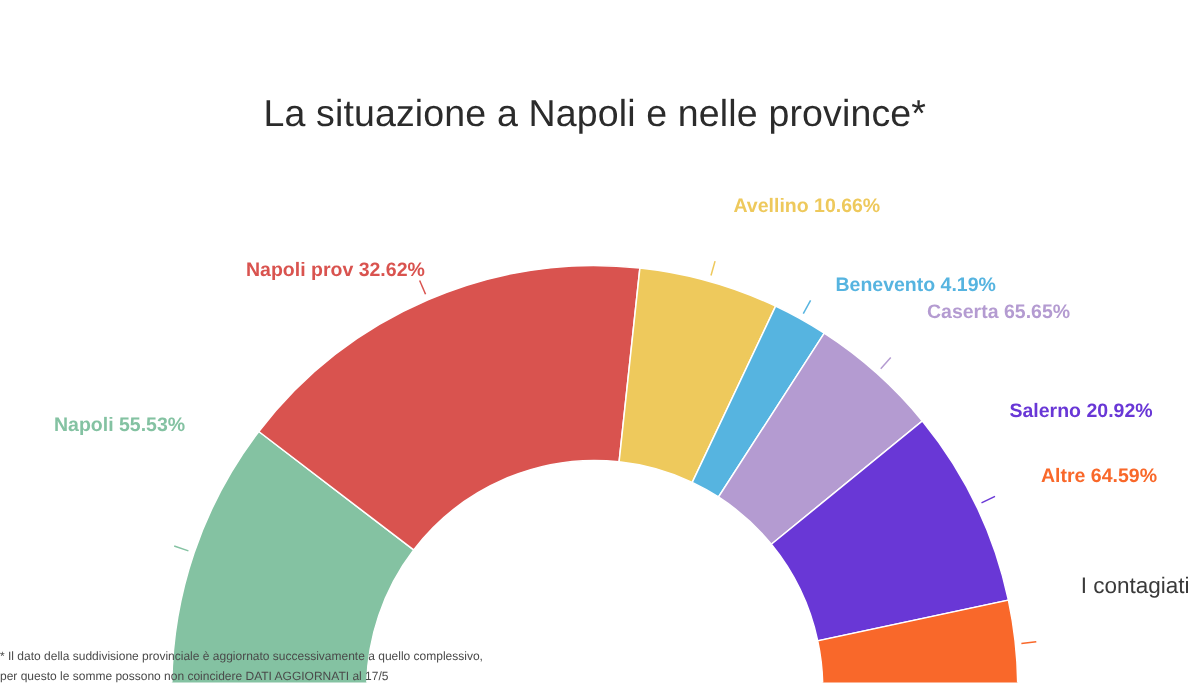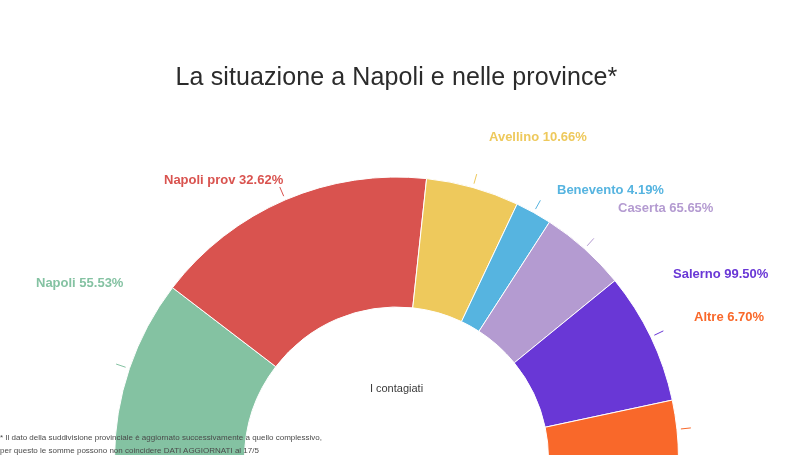--- a/index.html
+++ b/index.html
@@ -37,22 +37,22 @@
     top: 0;
     width: 793px;
     height: 455px;
     overflow: visible;
   }
   .center-label {
     position: absolute;
     left: 0;
     top: 366px;
     width: 793px;
-    text-align: center;
-    font-size: 11px;
+    text-align: right;
+    font-size: 15px;
     color: #3a3a3a;
   }
   .footnote {
     position: absolute;
     left: 0;
     top: 415px;
     width: 793px;
     text-align: left;
     font-size: 8px;
     color: #4a4a4a;
@@ -97,17 +97,17 @@
     <div>* Il dato della suddivisione provinciale è aggiornato successivamente a quello complessivo,</div>
     <div>per questo le somme possono non coincidere DATI AGGIORNATI al 17/5</div>
   </div>
 
   <div id="labels-layer">
       <div class="slice-label" style="left: 36px; top: 259px; color: rgb(132, 194, 162);">Napoli 55.53%</div>
       <div class="slice-label" style="left: 164px; top: 124px; color: rgb(217, 83, 79); margin-top: 32px;">Napoli prov 32.62%</div>
       <div class="slice-label" style="left: 489px; top: 113px; color: rgb(238, 201, 92);">Avellino 10.66%</div>
       <div class="slice-label" style="left: 557px; top: 145px; color: rgb(86, 180, 224); margin-top: 21px;">Benevento 4.19%</div>
       <div class="slice-label" style="left: 618px; top: 184px; color: rgb(180, 155, 209);">Caserta 65.65%</div>
-      <div class="slice-label" style="left: 673px; top: 250px; color: rgb(105, 55, 214);">Salerno 99.50%</div>
-      <div class="slice-label" style="left: 694px; top: 293px; color: rgb(249, 104, 42);">Altre 6.70%</div>
+      <div class="slice-label" style="left: 673px; top: 250px; color: rgb(105, 55, 214);">Salerno 20.92%</div>
+      <div class="slice-label" style="left: 694px; top: 293px; color: rgb(249, 104, 42);">Altre 64.59%</div>
     </div>
 
 </div>
 
 </body></html>

